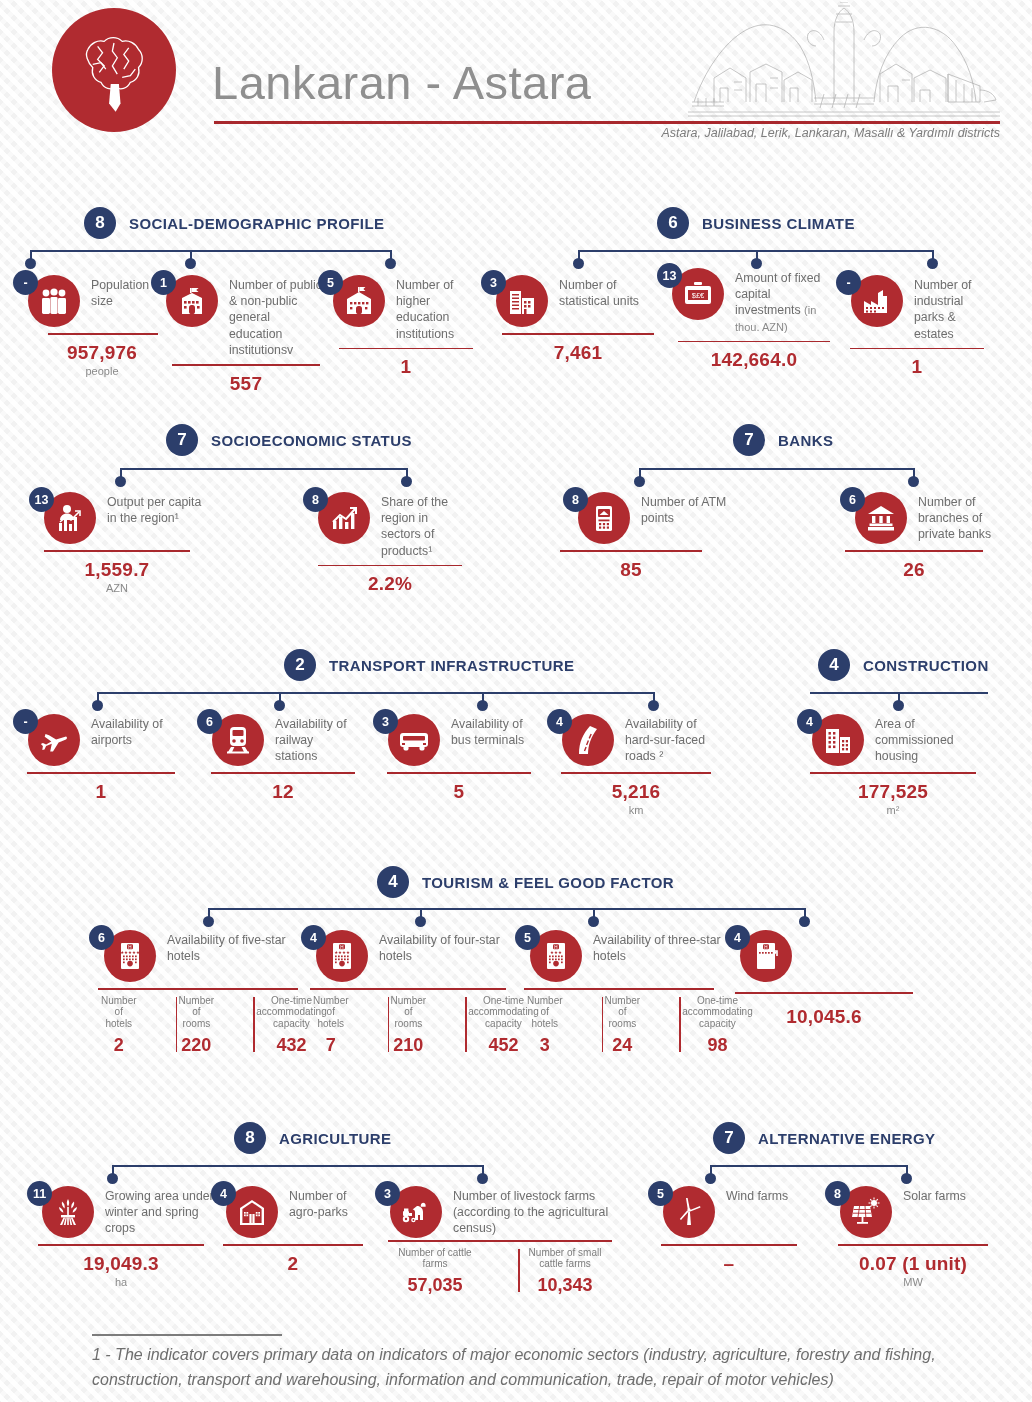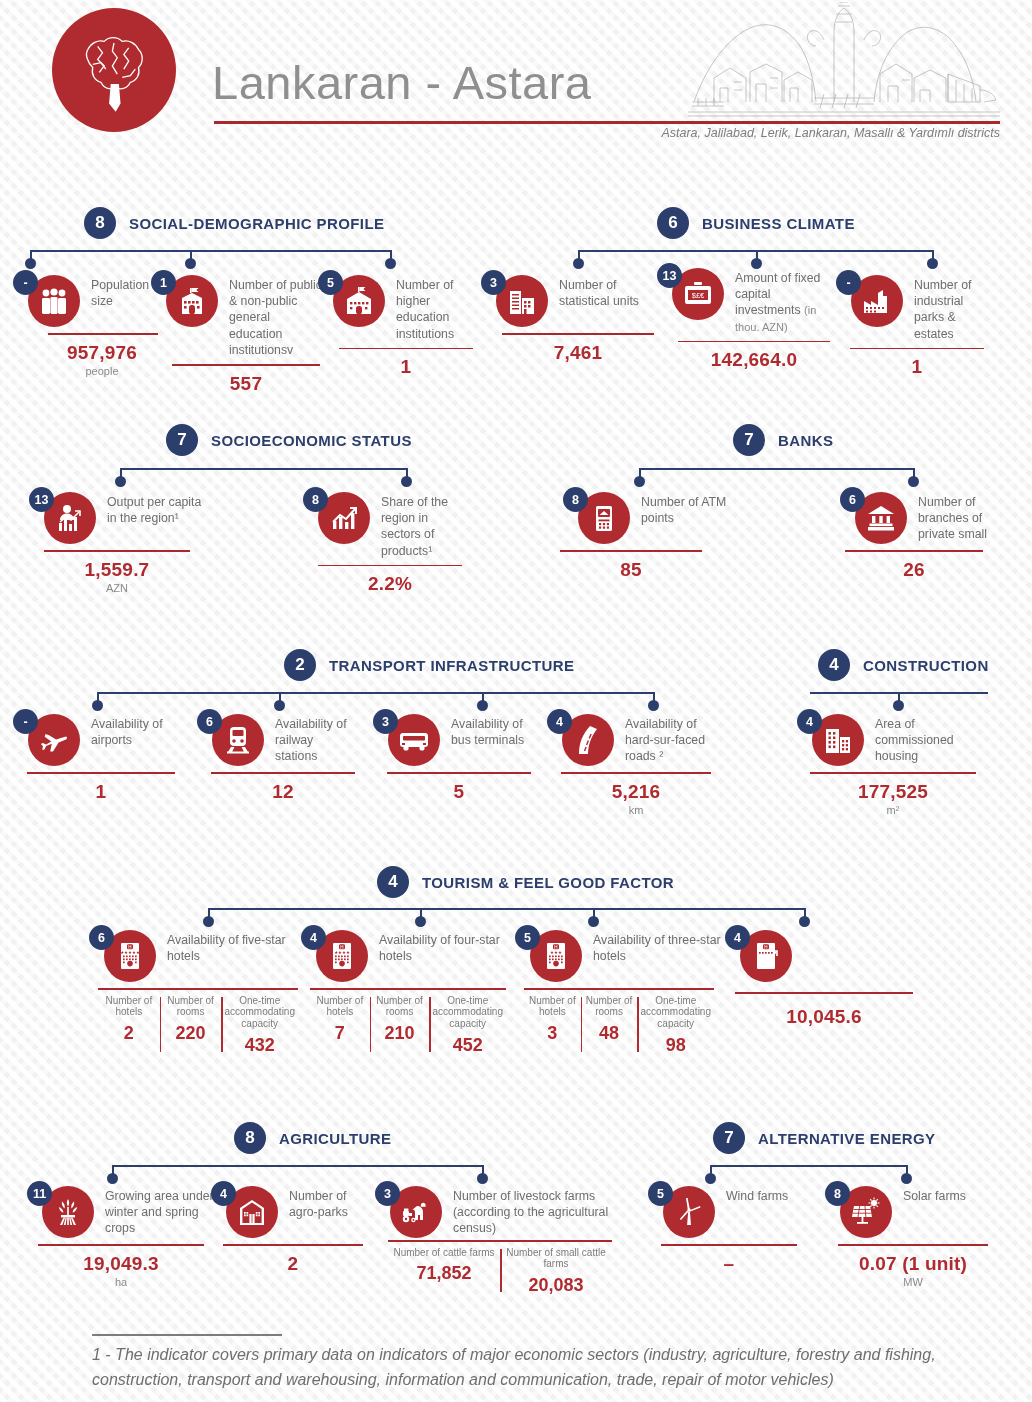--- a/index.html
+++ b/index.html
@@ -84,21 +84,21 @@
   .metric .m-rule { height: 1.6px; background: #a8282d; margin-top: 6px; }
   .metric .m-value {
     text-align: center; color: #b02b30; font-size: 19px; font-weight: 700;
     margin-top: 7px; letter-spacing: 0.2px;
   }
   .metric .m-unit {
     text-align: center; color: #8a8a8a; font-size: 11px; margin-top: 1px;
   }
 
   
-  .split { display: flex; margin-top: 5px; }
+  .split { display: flex; margin-top: 5px; gap: 36px; }
   .split .cell { flex: 1; text-align: center; position: relative; padding: 0 3px; }
   .split .cell + .cell::before {
     content: ""; position: absolute; left: 0; top: 2px; bottom: 4px; width: 1.6px; background: #b02b30;
   }
   .split .cap { font-size: 10px; color: #7d7d7d; line-height: 1.18; }
   .split .val { font-size: 18px; font-weight: 700; color: #b02b30; margin-top: 5px; }
 
   
   .footnotes { position: absolute; left: 92px; top: 1334px; width: 860px; }
   .fn-rule { width: 190px; height: 1.8px; background: #7d7d7d; margin-bottom: 7px; }
@@ -436,21 +436,21 @@
               <path d="M3 12 L16 4 L29 12 z"></path>
               <rect x="3" y="25" width="26" height="3.5"></rect>
               <rect x="4.5" y="21.5" width="23" height="2.6"></rect>
               <rect x="7" y="14" width="3.4" height="7"></rect>
               <rect x="14.3" y="14" width="3.4" height="7"></rect>
               <rect x="21.6" y="14" width="3.4" height="7"></rect>
             </svg>
         </div>
         <div class="rank">6</div>
       </div>
-      <div class="m-label">Number of branches of private small</div>
+      <div class="m-label">Number of branches of private banks</div>
     </div>
     <div class="m-rule" style="width:138px; margin-left:-10px;"></div>
     <div class="m-value" style="width:138px; margin-left:-10px;">26</div>
   </div>
 
   <div class="sec-head" style="left:284px; top:649px;">
     <div class="sec-badge">2</div>
     <div class="sec-title">TRANSPORT INFRASTRUCTURE</div>
   </div>
   <div class="conn" style="left:97px; top:692px; width:560px;">
@@ -734,21 +734,21 @@
       <div class="m-label">Availability of three-star hotels</div>
     </div>
     <div class="m-rule" style="width:190px; margin-left:-6px;"></div>
     <div class="split" style="width:190px; margin-left:-6px;">
       <div class="cell">
         <div class="cap">Number of hotels</div>
         <div class="val">3</div>
       </div>
       <div class="cell">
         <div class="cap">Number of rooms</div>
-        <div class="val">48</div>
+        <div class="val">24</div>
       </div>
       <div class="cell">
         <div class="cap">One-time accommodating capacity</div>
         <div class="val">98</div>
       </div>
     </div>
   </div>
 
   <div class="metric" style="left:740px; top:930px; width:180px;">
     <div class="m-row">
@@ -858,25 +858,25 @@
             </svg>
         </div>
         <div class="rank">3</div>
       </div>
       <div class="m-label">Number of livestock farms (according to the agricultural census)</div>
     </div>
     <div class="m-rule" style="width:224px; margin-left:-2px; margin-top:2px;"></div>
     <div class="split" style="width:224px; margin-left:-2px;">
       <div class="cell">
         <div class="cap">Number of cattle farms</div>
-        <div class="val">71,852</div>
+        <div class="val">57,035</div>
       </div>
       <div class="cell">
         <div class="cap">Number of small cattle farms</div>
-        <div class="val">20,083</div>
+        <div class="val">10,343</div>
       </div>
     </div>
   </div>
 
   <div class="sec-head" style="left:713px; top:1122px;">
     <div class="sec-badge">7</div>
     <div class="sec-title">ALTERNATIVE ENERGY</div>
   </div>
   <div class="conn" style="left:710px; top:1165px; width:200px;">
     <div class="hbar" style="width:198px;"></div>

